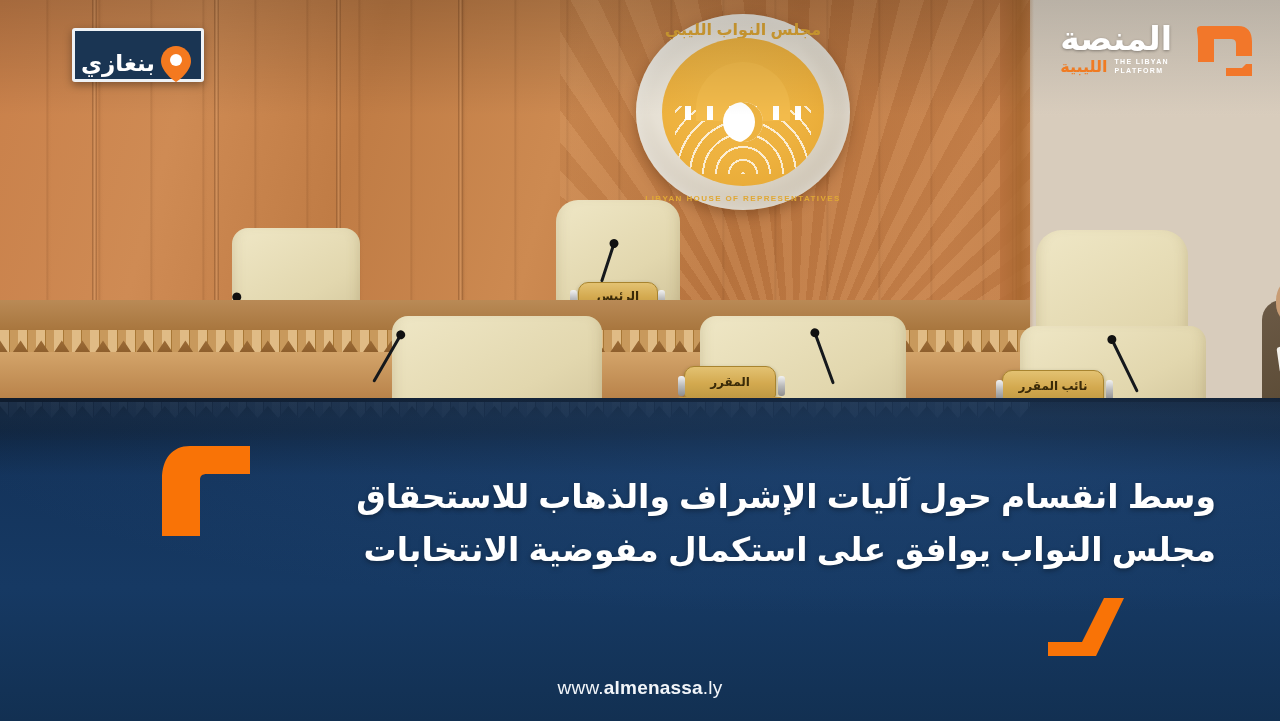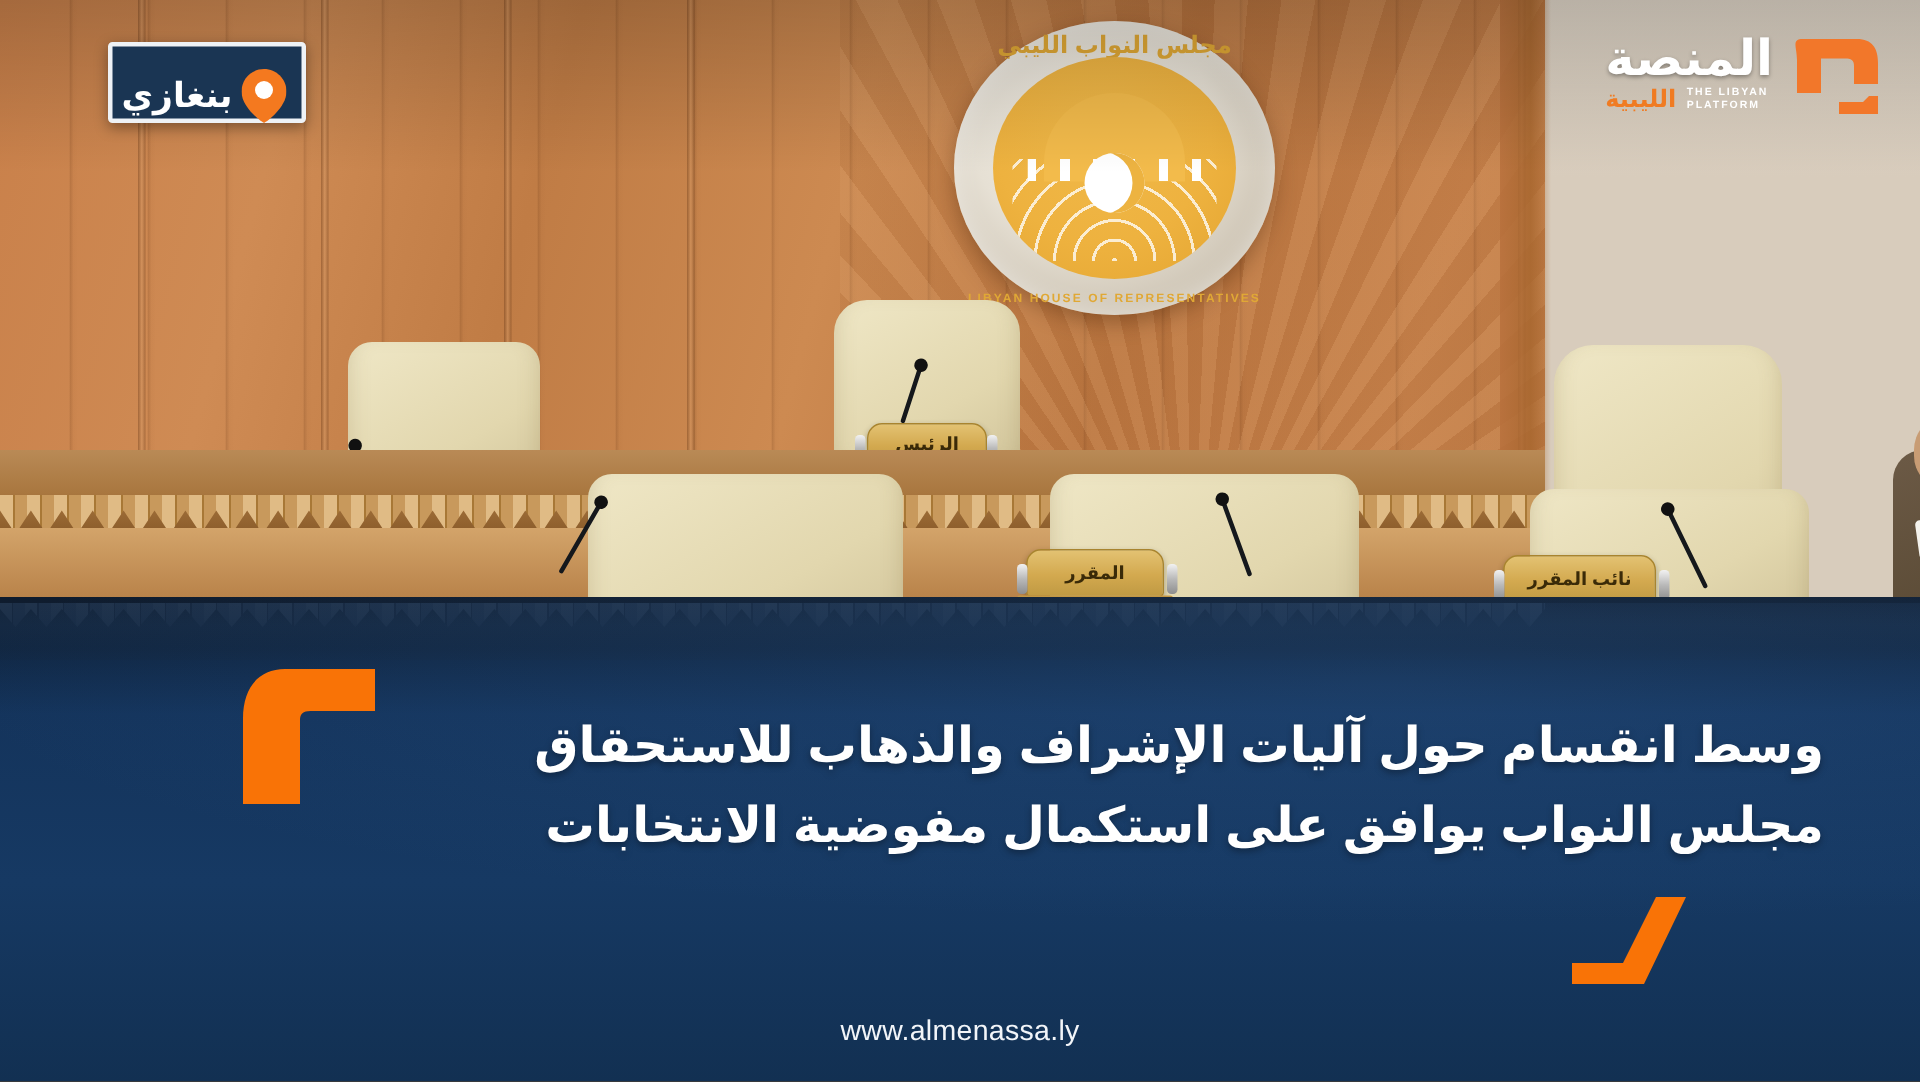--- a/index.html
+++ b/index.html
@@ -247,21 +247,21 @@
   }
   .headline .ln{ display:block; }
 
   
   .site{
     position:absolute; left:0; right:0; bottom:22px;
     text-align:center; direction:ltr;
     color:#f2f5f9; font-size:19px; letter-spacing:.2px;
     z-index:6;
   }
-  .site b{ font-weight:400; }
+  .site b{ font-weight:700; }
 
   
   .loc-badge{
     position:absolute; left:72px; top:28px;
     width:132px; height:54px;
     background:#1a3553;
     border:3px solid #eef2f6;
     border-radius:3px;
     display:flex; align-items:center; justify-content:flex-end;
     padding:17px 14px 0 6px; gap:6px;
@@ -270,21 +270,21 @@
   }
   .loc-badge .label{
     color:#ffffff; font-size:23px; font-weight:700; direction:rtl;
     white-space:nowrap;
   }
   .pin{ width:30px; height:36px; flex:0 0 auto; }
 
   
   .brand{
     position:absolute; right:26px; top:18px;
-    display:flex; align-items:center; gap:10px;
+    display:flex; align-items:center; gap:20px;
     z-index:8;
     direction:rtl;
   }
   .brand .words{ text-align:right; line-height:1; }
   .brand .w1{
     color:#ffffff; font-size:33px; font-weight:700; letter-spacing:-1px;
     display:block;
     text-shadow:0 1px 3px rgba(0,0,0,.35);
   }
   .brand .sub{

